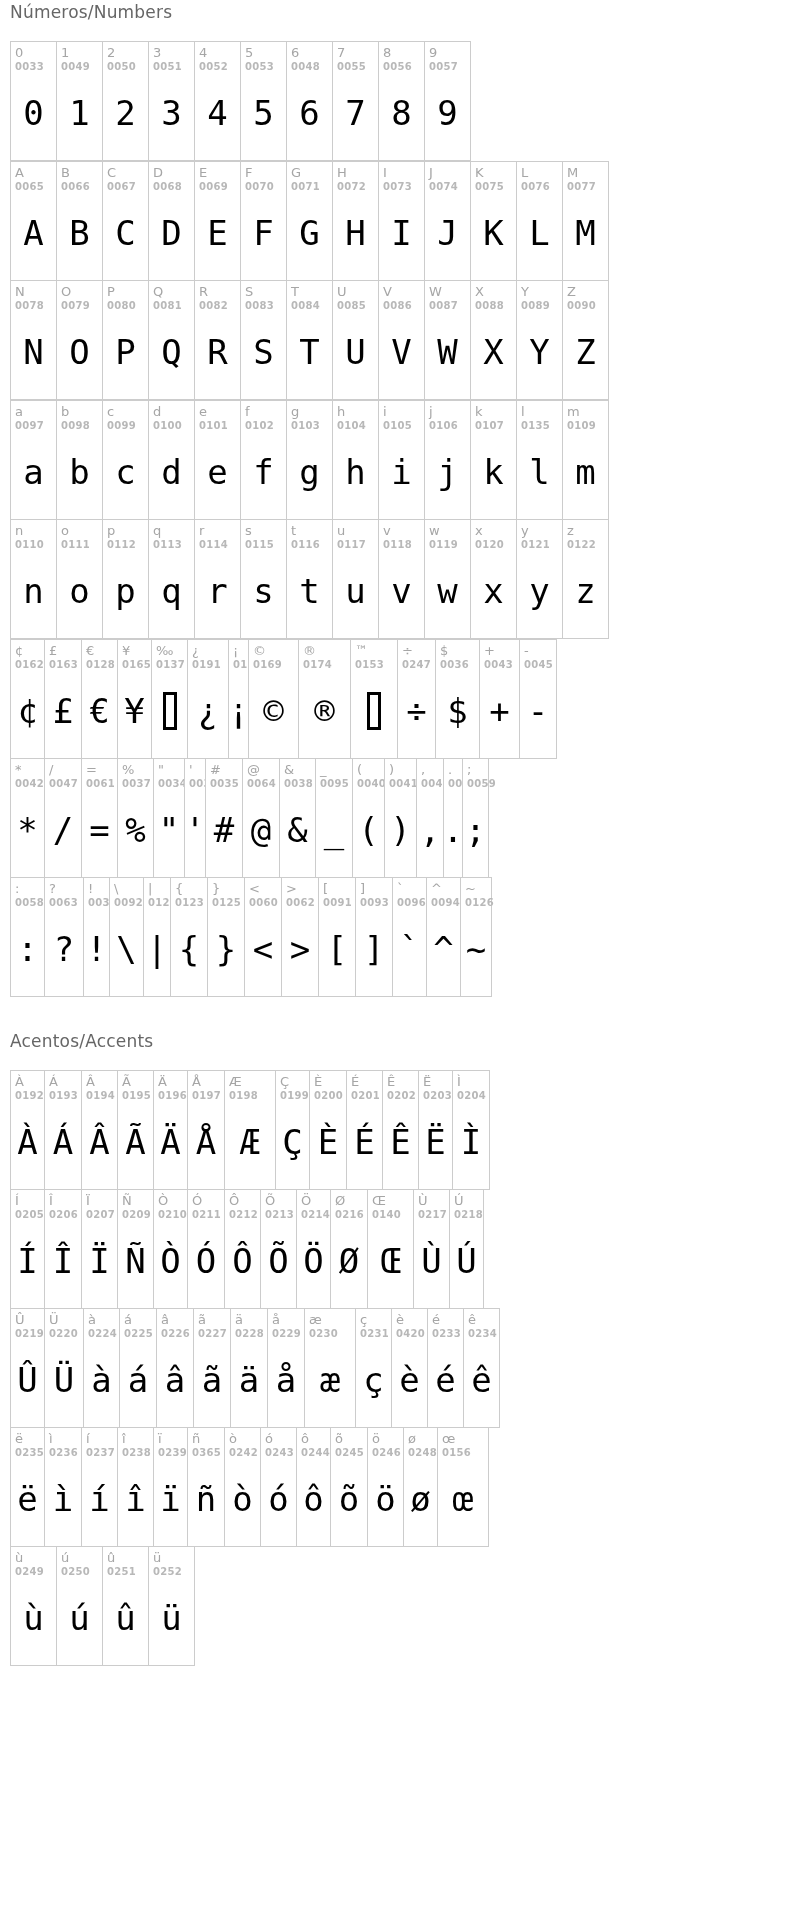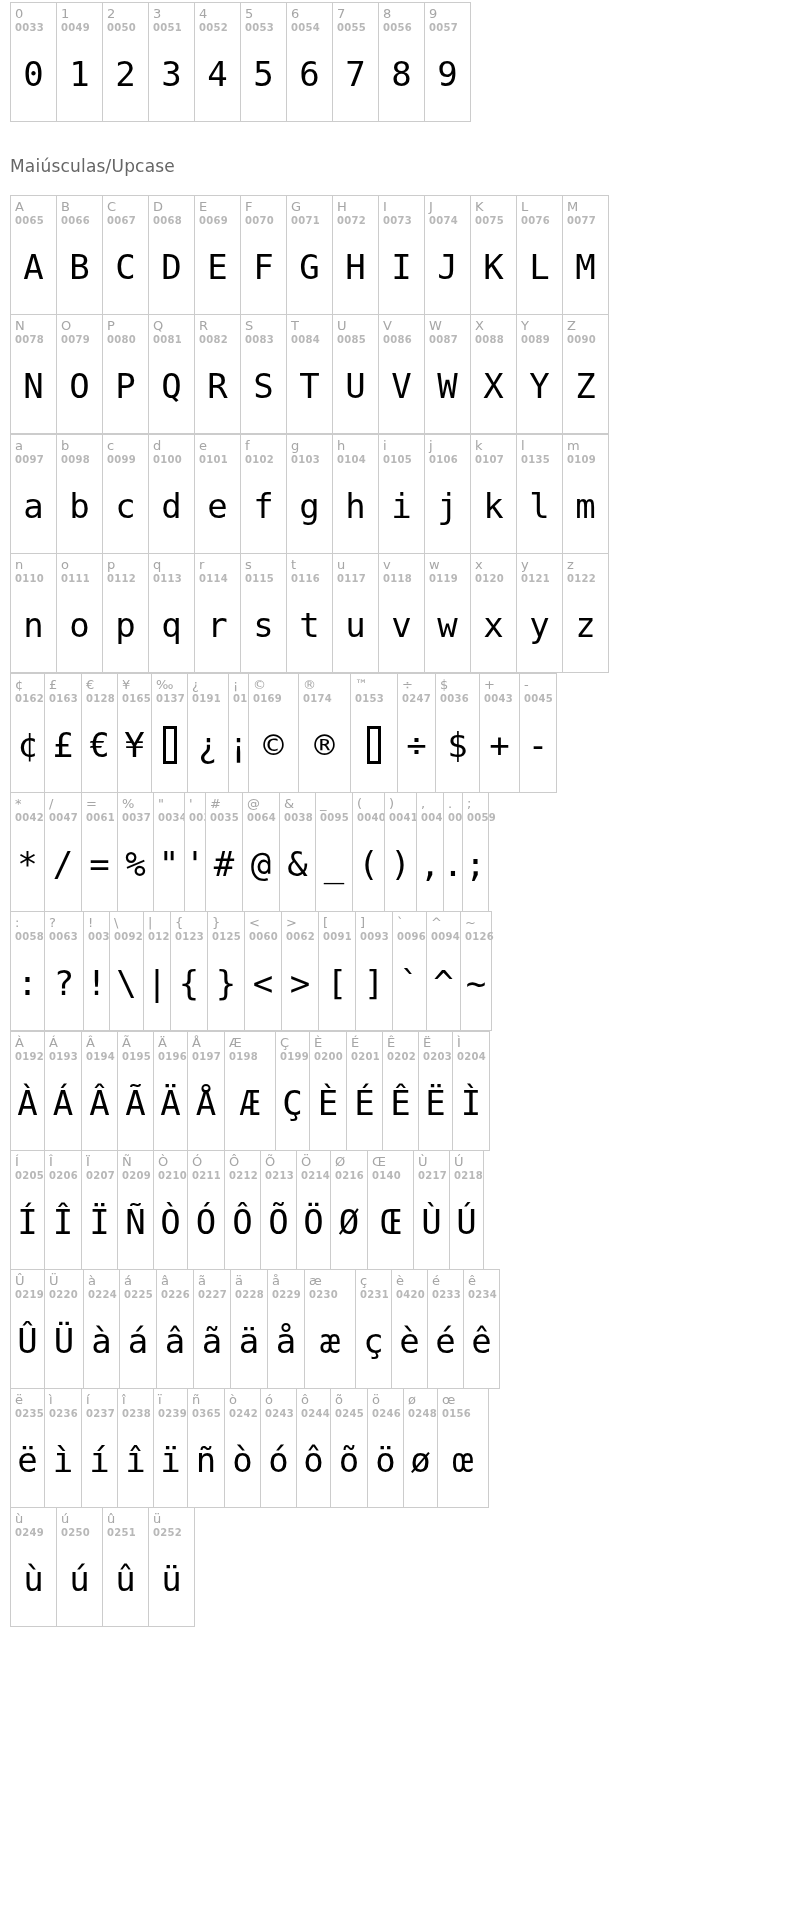--- a/index.html
+++ b/index.html
@@ -61,20 +61,21 @@
     width:14px;
     height:38px;
     border:3px solid var(--c-glyph);
   }
 </style>
 </head>
 <body>
 
 <main id="glyph-map">
     <section>
+      <h2 class="section-title">Números/Numbers</h2>
       <div class="glyph-row">
         <div class="glyph-cell" style="width: 47px;">
           <span class="glyph-label">0</span>
           <span class="glyph-code">0033</span>
           <span class="glyph-preview">0</span>
         </div>
         <div class="glyph-cell" style="width: 47px;">
           <span class="glyph-label">1</span>
           <span class="glyph-code">0049</span>
           <span class="glyph-preview">1</span>
@@ -94,42 +95,41 @@
           <span class="glyph-code">0052</span>
           <span class="glyph-preview">4</span>
         </div>
         <div class="glyph-cell" style="width: 47px;">
           <span class="glyph-label">5</span>
           <span class="glyph-code">0053</span>
           <span class="glyph-preview">5</span>
         </div>
         <div class="glyph-cell" style="width: 47px;">
           <span class="glyph-label">6</span>
-          <span class="glyph-code">0054</span>
+          <span class="glyph-code">0048</span>
           <span class="glyph-preview">6</span>
         </div>
         <div class="glyph-cell" style="width: 47px;">
           <span class="glyph-label">7</span>
           <span class="glyph-code">0055</span>
           <span class="glyph-preview">7</span>
         </div>
         <div class="glyph-cell" style="width: 47px;">
           <span class="glyph-label">8</span>
           <span class="glyph-code">0056</span>
           <span class="glyph-preview">8</span>
         </div>
         <div class="glyph-cell" style="width: 47px;">
           <span class="glyph-label">9</span>
           <span class="glyph-code">0057</span>
           <span class="glyph-preview">9</span>
         </div>
       </div>
     </section>
     <section>
-      <h2 class="section-title">Maiúsculas/Upcase</h2>
       <div class="glyph-row">
         <div class="glyph-cell" style="width: 47px;">
           <span class="glyph-label">A</span>
           <span class="glyph-code">0065</span>
           <span class="glyph-preview">A</span>
         </div>
         <div class="glyph-cell" style="width: 47px;">
           <span class="glyph-label">B</span>
           <span class="glyph-code">0066</span>
           <span class="glyph-preview">B</span>
@@ -615,20 +615,21 @@
           <span class="glyph-preview">^</span>
         </div>
         <div class="glyph-cell" style="width: 32px;">
           <span class="glyph-label">~</span>
           <span class="glyph-code">0126</span>
           <span class="glyph-preview">~</span>
         </div>
       </div>
     </section>
     <section>
+      <h2 class="section-title">Acentos/Accents</h2>
       <div class="glyph-row">
         <div class="glyph-cell" style="width: 35px;">
           <span class="glyph-label">À</span>
           <span class="glyph-code">0192</span>
           <span class="glyph-preview">À</span>
         </div>
         <div class="glyph-cell" style="width: 38px;">
           <span class="glyph-label">Á</span>
           <span class="glyph-code">0193</span>
           <span class="glyph-preview">Á</span>

